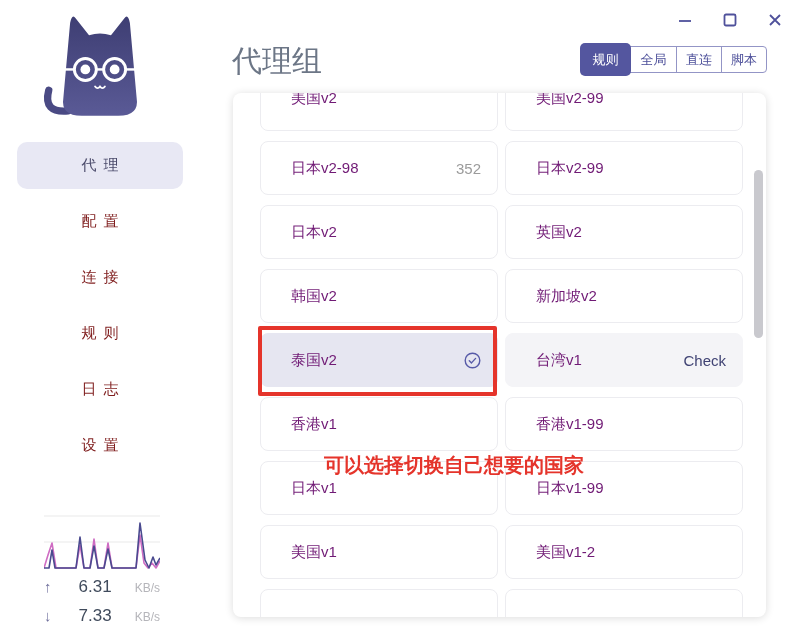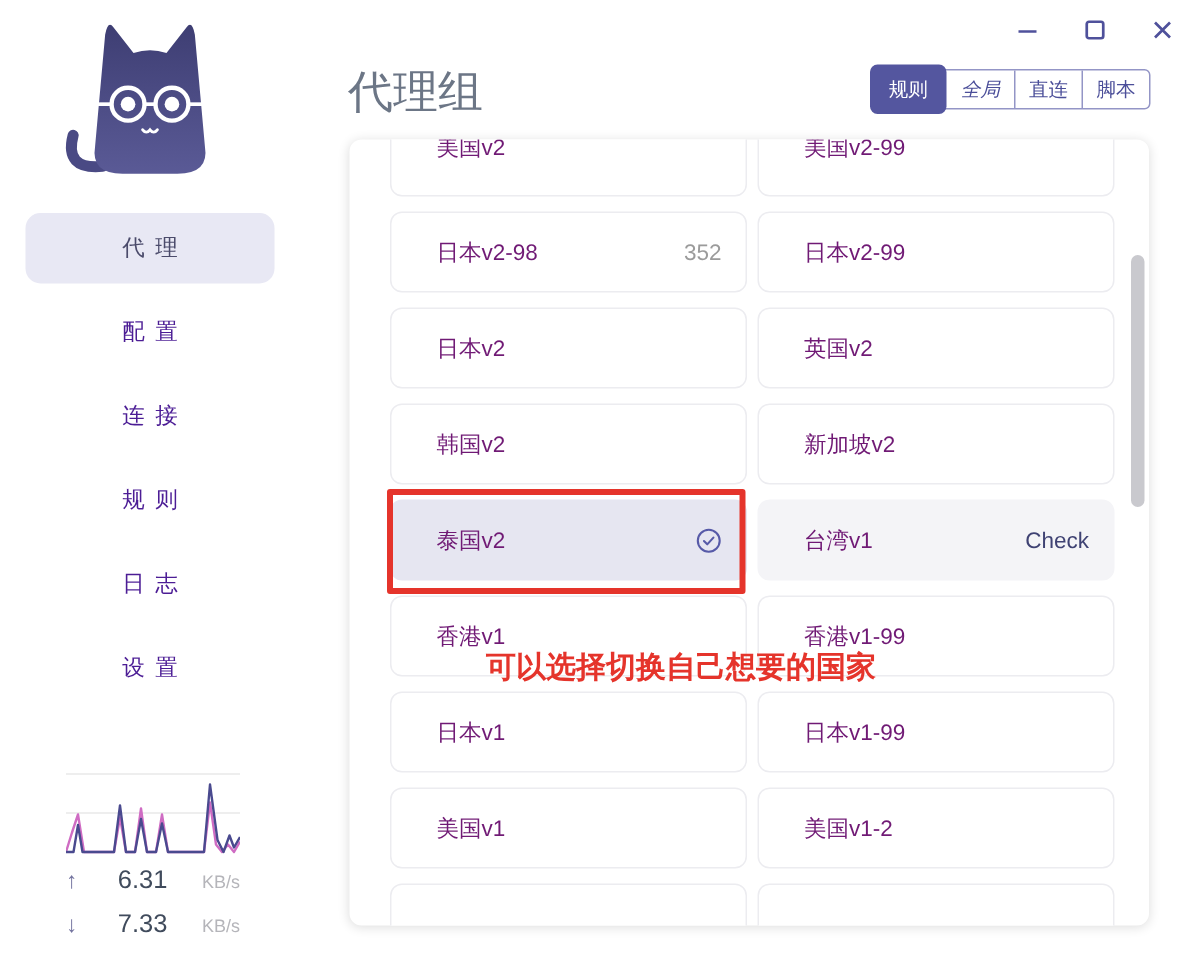--- a/index.html
+++ b/index.html
@@ -10,41 +10,41 @@
   
   .win-controls { position:absolute; top:11px; right:16px; display:flex; gap:27px; align-items:center; z-index:30; }
   .win-btn { width:18px; height:18px; display:flex; align-items:center; justify-content:center; cursor:pointer; }
 
   
   .sidebar { position:absolute; left:0; top:0; width:200px; height:556px; background:#fff; }
   .logo { position:absolute; left:36px; top:6px; }
   .menu { position:absolute; left:0; top:142px; width:200px; }
   .menu-item { position:relative; width:166px; margin:0 auto 9px auto; height:47px; display:flex;
                align-items:center; justify-content:center; border-radius:10px; cursor:pointer;
-               font-size:15px; color:#4c1d95; letter-spacing:7px; text-indent:7px; }
+               font-size:15px; color:#7f1d1d; letter-spacing:7px; text-indent:7px; }
   .menu-item.active { background:#e8e8f4; color:#4b4b6b; }
 
   
   .traffic { position:absolute; left:44px; top:511px; }
   .speed-row { position:absolute; left:44px; width:116px; display:flex; align-items:baseline; }
   .speed-up { top:577px; } .speed-down { top:606px; }
   .speed-arrow { width:20px; font-size:15px; color:#73739f; }
   .speed-num { flex:1; text-align:right; font-size:17px; color:#404b5c; }
   .speed-unit { margin-left:23px; font-size:12px; color:#b5b5ba; }
 
   
   .page-title { position:absolute; left:232px; top:41px; font-size:30px; color:#6c7686; font-weight:400; }
   .mode-group { position:absolute; left:581px; top:46px; height:27px; display:flex; align-items:center;
                 border:1px solid #9395c6; border-radius:4px; background:#fff; }
   .mode-seg { width:45px; height:25px; display:flex; align-items:center; justify-content:center;
               font-size:13px; color:#4b4e99; cursor:pointer; border-left:1px solid #9395c6; }
   .mode-seg:first-child { border-left:none; }
   .mode-seg.active { position:relative; z-index:2; width:51px; height:33px; margin:-4px 0 -4px -2px;
                      background:#54569f; color:#fff; border-radius:5px; border-left:none; }
-  .mode-seg.active + .mode-seg { border-left:none;font-style:italic; }
+  .mode-seg.active + .mode-seg { border-left:none; }
 
   
   .panel { position:absolute; left:233px; top:93px; width:533px; height:524px; background:#fff;
            border-radius:8px; box-shadow:0 1px 8px rgba(0,0,0,0.14); overflow:hidden; }
   .grid { margin-top:-16px; padding:0 23px 0 27px; }
   .prow { display:flex; gap:7px; margin-bottom:10px; }
   .card { flex:1; height:54px; border:1px solid #ececf0; border-radius:8px; background:#fff;
           display:flex; align-items:center; padding:0 16px 0 30px; cursor:pointer; }
   .pname { flex:1; font-size:15px; color:#701a75; }
   .prow:first-child .pname { margin-top:-12px; }
@@ -52,21 +52,21 @@
   .paction { font-size:15px; color:#3f4273; }
   .card.selected { background:#e6e6f1; border-color:#e6e6f1; }
   .card.hovercard { background:#f4f4f7; border-color:#f4f4f7; }
   .check-icon { display:flex; }
   .scroll-thumb { position:absolute; right:3px; top:77px; width:9px; height:168px;
                   background:#c9c9ce; border-radius:5px; cursor:pointer; }
 
   
   .red-rect { position:absolute; left:258px; top:326px; width:239px; height:70px;
               border:4px solid #e5342b; border-radius:2px; z-index:20; pointer-events:none; }
-  .red-note { position:absolute; left:324px; top:431px; font-size:20px; font-weight:bold;
+  .red-note { position:absolute; left:324px; top:452px; font-size:20px; font-weight:bold;
               color:#e5342b; z-index:20; white-space:nowrap; }
 </style>
 </head>
 <body>
 
 <div class="stage">
 
   <div class="win-controls">
     <span class="win-btn">
       <svg width="16" height="16">

